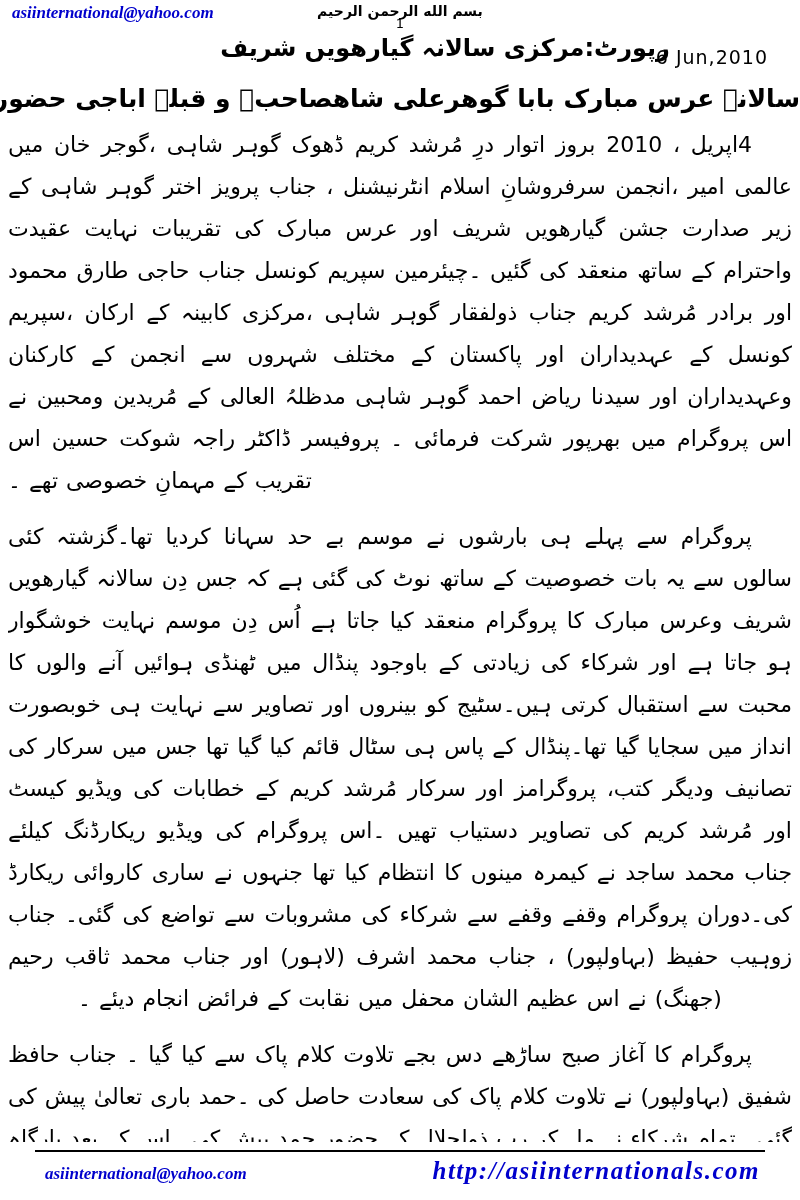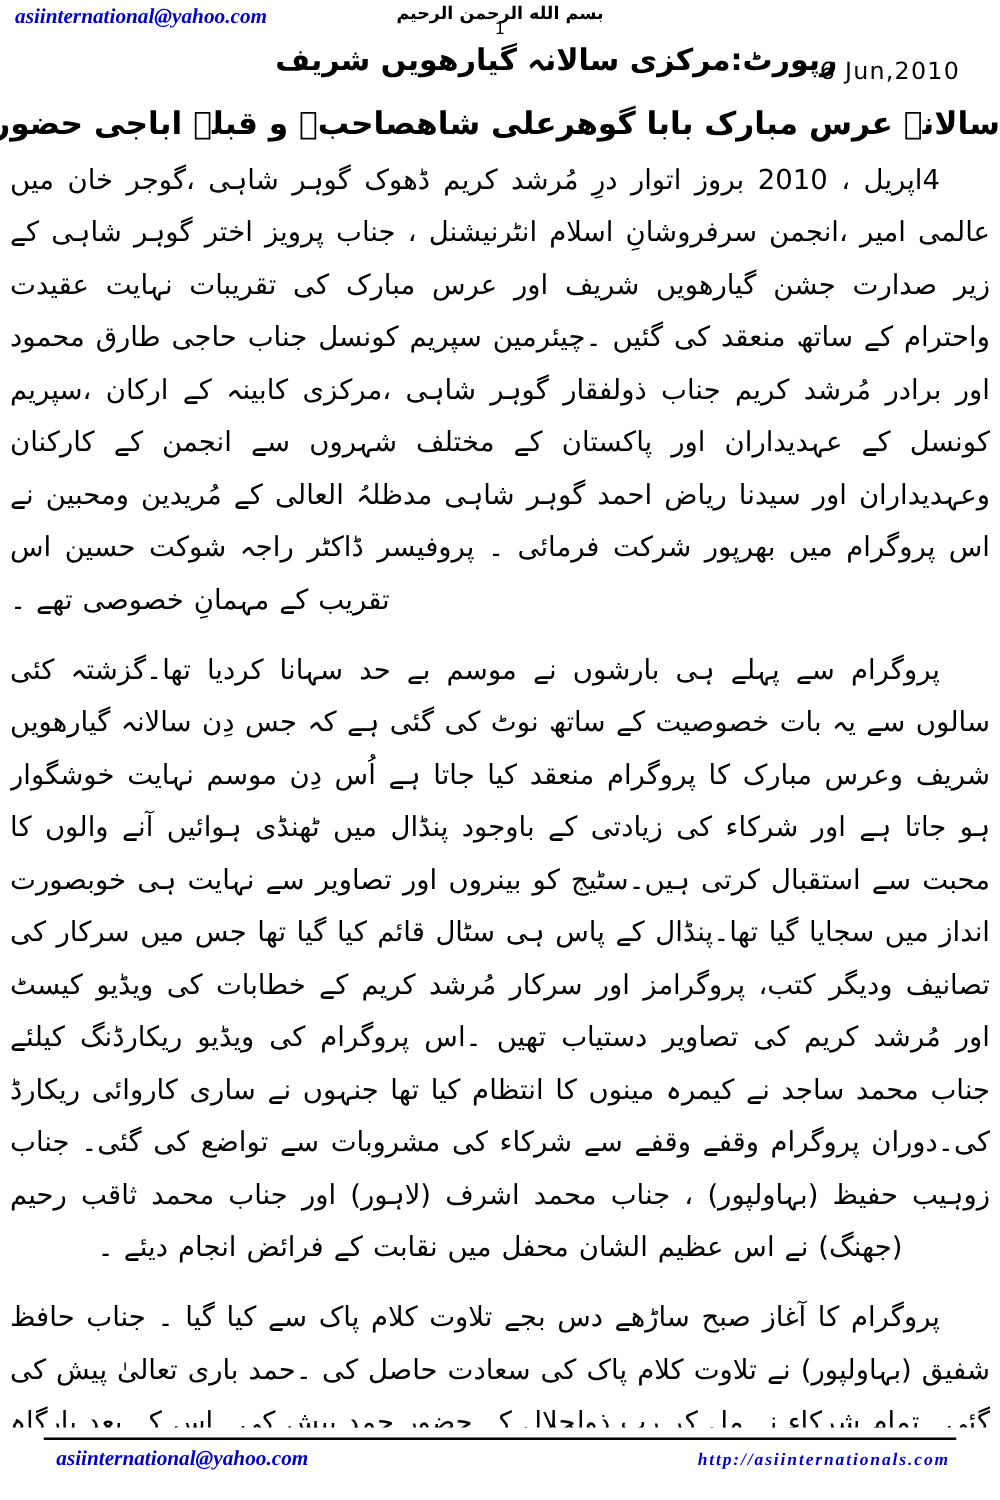--- a/index.html
+++ b/index.html
@@ -129,21 +129,21 @@
     font-style: italic;
     font-weight: bold;
     font-size: 17px;
     color: #0000cc;
     cursor: pointer;
   }
   .footer-url {
     font-family: "Liberation Serif", serif;
     font-style: italic;
     font-weight: bold;
-    font-size: 14px;
+    font-size: 25px;
     letter-spacing: 1.5px;
     color: #0000cc;
     cursor: pointer;
   }
 </style>
 </head>
 <body>
 
 <div class="page">
 

